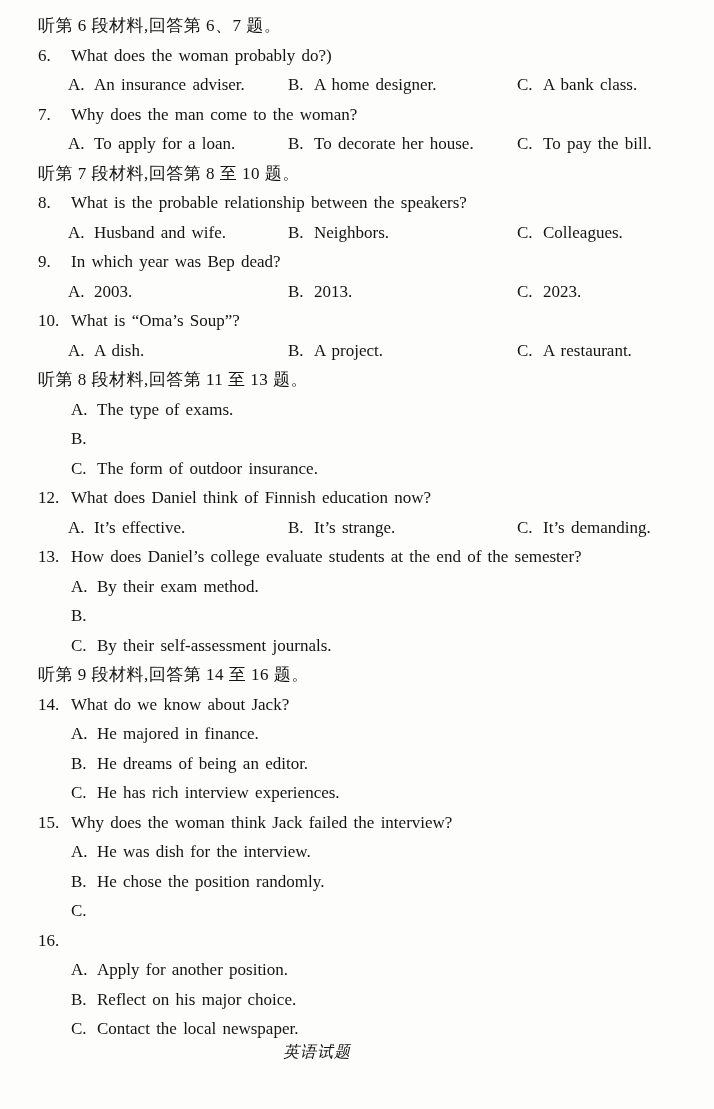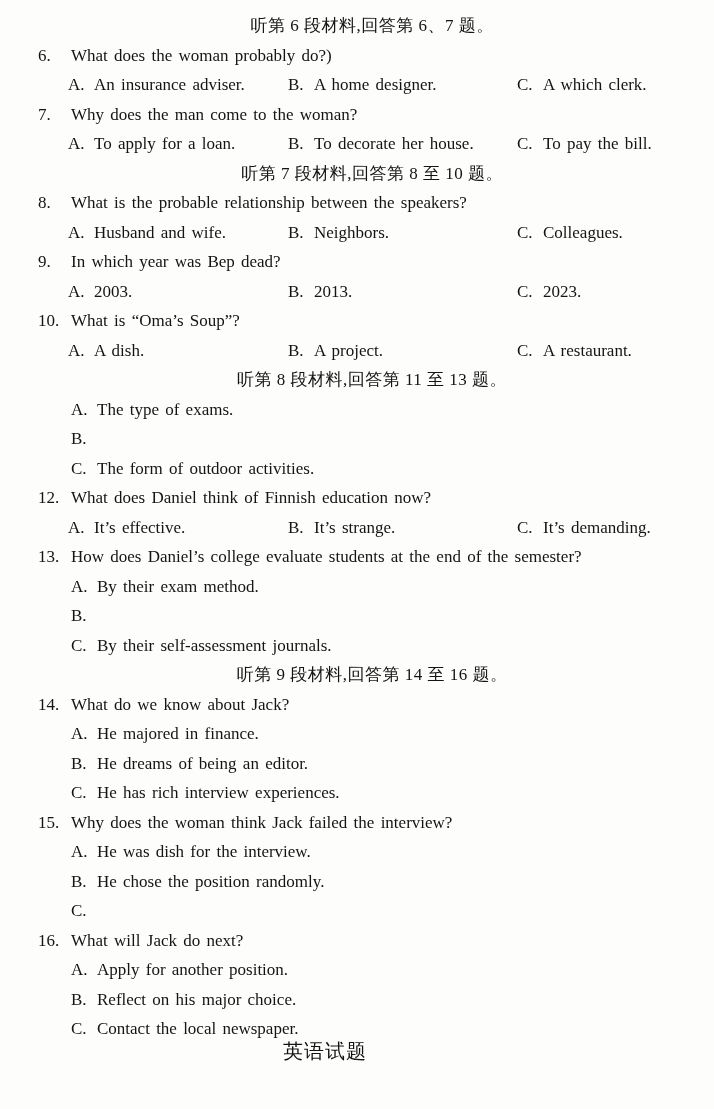--- a/index.html
+++ b/index.html
@@ -16,21 +16,20 @@
     color: #141414;
     font-family: "Liberation Serif", serif;
     font-size: 17px;
     line-height: 29.5px;
     padding: 11px 8px 0 38px;
     overflow: hidden;
   }
   .section-header {
     white-space: nowrap;
     letter-spacing: 0.5px;
-    text-align: center;
   }
   .question-line {
     display: flex;
     white-space: nowrap;
   }
   .qnum {
     flex: 0 0 33px;
   }
   .qtext {
     word-spacing: 2px;
@@ -53,22 +52,23 @@
   }
   .opt-label {
     flex: 0 0 26px;
   }
   .opt-text {
     word-spacing: 2px;
   }
   .footer {
     margin-top: -7px;
     margin-left: 245px;
-    font-size: 20px;
+    font-size: 16px;
     letter-spacing: 1px;
+    font-style: italic;
   }
 </style>
 </head>
 <body>
 
 <div class="page">
   <div id="content">
       <div class="section-header">听第 6 段材料,回答第 6、7 题。</div>
       <div class="question-line">
         <span class="qnum">6.</span>
@@ -78,21 +78,21 @@
         <div class="option option-col option-col-a">
           <span class="opt-label">A.</span>
           <span class="opt-text">An insurance adviser.</span>
         </div>
         <div class="option option-col option-col-b">
           <span class="opt-label">B.</span>
           <span class="opt-text">A home designer.</span>
         </div>
         <div class="option option-col option-col-c">
           <span class="opt-label">C.</span>
-          <span class="opt-text">A which clerk.</span>
+          <span class="opt-text">A bank class.</span>
         </div>
       </div>
       <div class="question-line">
         <span class="qnum">7.</span>
         <span class="qtext">Why does the man come to the woman?</span>
       </div>
       <div class="options-row">
         <div class="option option-col option-col-a">
           <span class="opt-label">A.</span>
           <span class="opt-text">To apply for a loan.</span>
@@ -164,21 +164,21 @@
       <div class="section-header">听第 8 段材料,回答第 11 至 13 题。</div>
       <div class="option option-stacked">
         <span class="opt-label">A.</span>
         <span class="opt-text">The type of exams.</span>
       </div>
       <div class="option option-stacked">
         <span class="opt-label">B.</span>
       </div>
       <div class="option option-stacked">
         <span class="opt-label">C.</span>
-        <span class="opt-text">The form of outdoor activities.</span>
+        <span class="opt-text">The form of outdoor insurance.</span>
       </div>
       <div class="question-line">
         <span class="qnum">12.</span>
         <span class="qtext">What does Daniel think of Finnish education now?</span>
       </div>
       <div class="options-row">
         <div class="option option-col option-col-a">
           <span class="opt-label">A.</span>
           <span class="opt-text">It’s effective.</span>
         </div>
@@ -233,21 +233,20 @@
       </div>
       <div class="option option-stacked">
         <span class="opt-label">B.</span>
         <span class="opt-text">He chose the position randomly.</span>
       </div>
       <div class="option option-stacked">
         <span class="opt-label">C.</span>
       </div>
       <div class="question-line">
         <span class="qnum">16.</span>
-        <span class="qtext">What will Jack do next?</span>
       </div>
       <div class="option option-stacked">
         <span class="opt-label">A.</span>
         <span class="opt-text">Apply for another position.</span>
       </div>
       <div class="option option-stacked">
         <span class="opt-label">B.</span>
         <span class="opt-text">Reflect on his major choice.</span>
       </div>
       <div class="option option-stacked">

